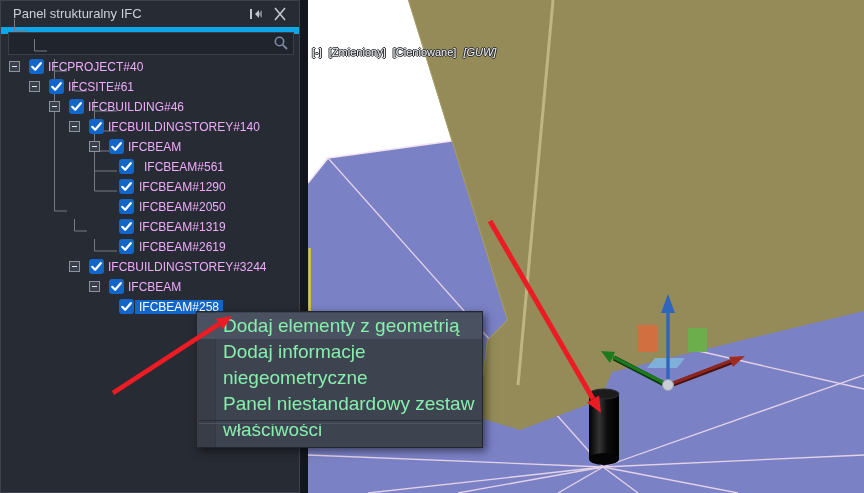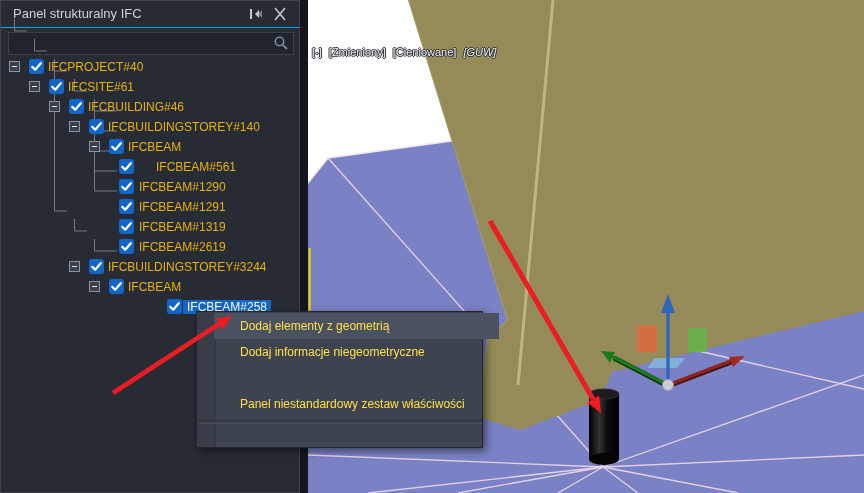--- a/index.html
+++ b/index.html
@@ -3,61 +3,61 @@
 <meta charset="utf-8">
 <style>
   html,body{margin:0;padding:0;background:#14161d;}
   #app{position:relative;width:864px;height:493px;overflow:hidden;
        font-family:"Liberation Sans",sans-serif;background:#14161d;}
 
   
   #panel{position:absolute;left:0;top:0;width:300px;height:493px;
          background:#272b34;border:1px solid #3d424c;box-sizing:border-box;}
   #titlebar{position:absolute;left:0;top:0;width:100%;height:26px;
-            background:#272b34;border-bottom:1px solid #0ea5e9;}
+            background:#272b34;border-bottom:7px solid #0ea5e9;}
   #title{position:absolute;left:12px;top:5px;font-size:13px;color:#ccd0d7;}
   .tb-icon{position:absolute;top:5px;width:18px;height:16px;cursor:pointer;}
   #dockicon{right:34px;}
   #closeicon{right:10px;}
 
   #searchbox{position:absolute;left:7px;top:31px;width:284px;height:21px;
              background:#20242c;border:1px solid #3a3f4a;}
   #searchinput{position:absolute;left:4px;top:1px;width:250px;height:17px;
                background:transparent;border:none;outline:none;color:#dfe2e8;
                font-size:12px;font-family:"Liberation Sans",sans-serif;}
   #magicon{position:absolute;right:4px;top:2px;}
 
   #tree{position:absolute;left:0;top:56px;width:298px;height:430px;}
   #treelines{position:absolute;left:0;top:-56px;}
   .trow{position:absolute;left:0;width:298px;height:20px;cursor:default;}
   .expander{position:absolute;top:4px;width:11px;height:11px;background:#3a404c;
             border:1px solid #8d939e;box-sizing:border-box;}
   .expander:before{content:"";position:absolute;left:2px;top:4px;width:5px;height:1px;background:#e8eaee;}
   .cbox{position:absolute;top:2px;width:15px;height:15px;background:#1266c8;
         border-radius:3px;}
-  .tlabel{position:absolute;top:3px;font-size:12px;color:#eab308;white-space:nowrap;}
+  .tlabel{position:absolute;top:3px;font-size:12px;color:#f0abfc;white-space:nowrap;}
   .tlabel.sel{background:#1266c8;color:#ffffff;padding:0 4px;margin-left:-4px;}
 
   
   #viewport{position:absolute;left:308px;top:0;width:556px;height:493px;}
   #vpstatus{position:absolute;left:312px;top:2px;font-size:11px;color:#f2f2f2;
             text-shadow:-1px 0 #2a2d34,1px 0 #2a2d34,0 -1px #2a2d34,0 1px #2a2d34;
             letter-spacing:0px;white-space:nowrap;margin-top:44px;}
   #vpstatus span{margin-right:4px;}
   #vpstatus .it{font-style:italic;}
   #splitter{position:absolute;left:300px;top:0;width:8px;height:493px;background:#14161d;}
 
   
   #ctxmenu{position:absolute;left:196px;top:311px;width:287px;height:137px;
            background:#3e4350;border:1px solid #22252c;box-sizing:border-box;
            box-shadow:3px 3px 8px rgba(0,0,0,.5);}
   #ctxgutter{position:absolute;left:0;top:0;width:18px;height:100%;background:#383d47;
              border-right:1px solid #333842;}
-  .mitem{position:absolute;left:17px;width:100%;height:26px;line-height:26px;
-         padding-left:26px;box-sizing:border-box;font-size:12px;color:#fde047;cursor:pointer;}
+  .mitem{position:absolute;left:0;width:100%;height:26px;line-height:26px;
+         padding-left:26px;box-sizing:border-box;font-size:19px;color:#86efac;cursor:pointer;}
   .mitem.hl{background:#4a5160;}
   #msep{position:absolute;left:2px;top:108px;width:283px;height:2px;
         border-top:1px solid #2c2f36;border-bottom:1px solid #4d525c;}
 
   
   #annot{position:absolute;left:0;top:0;pointer-events:none;}
 </style>
 </head>
 <body>
 
@@ -210,33 +210,33 @@
             <div class="expander" style="left: 88px;"></div>
             <div class="cbox" style="left: 108px;"><svg width="15" height="15" viewBox="0 0 15 15">
                 <polyline points="3.2,7.8 6.2,10.8 11.8,4.2" fill="none" stroke="#ffffff" stroke-width="2.2" stroke-linecap="round" stroke-linejoin="round"></polyline>
               </svg></div>
             <div class="tlabel" style="left: 127px;">IFCBEAM</div>
           </div>
           <div class="trow" style="top: 100px;">
             <div class="cbox" style="left: 118px;"><svg width="15" height="15" viewBox="0 0 15 15">
                 <polyline points="3.2,7.8 6.2,10.8 11.8,4.2" fill="none" stroke="#ffffff" stroke-width="2.2" stroke-linecap="round" stroke-linejoin="round"></polyline>
               </svg></div>
-            <div class="tlabel" style="left: 155px;">IFCBEAM#561</div>
+            <div class="tlabel" style="left: 143px;">IFCBEAM#561</div>
           </div>
           <div class="trow" style="top: 120px;">
             <div class="cbox" style="left: 118px;"><svg width="15" height="15" viewBox="0 0 15 15">
                 <polyline points="3.2,7.8 6.2,10.8 11.8,4.2" fill="none" stroke="#ffffff" stroke-width="2.2" stroke-linecap="round" stroke-linejoin="round"></polyline>
               </svg></div>
             <div class="tlabel" style="left: 138px;">IFCBEAM#1290</div>
           </div>
           <div class="trow" style="top: 140px;">
             <div class="cbox" style="left: 118px;"><svg width="15" height="15" viewBox="0 0 15 15">
                 <polyline points="3.2,7.8 6.2,10.8 11.8,4.2" fill="none" stroke="#ffffff" stroke-width="2.2" stroke-linecap="round" stroke-linejoin="round"></polyline>
               </svg></div>
-            <div class="tlabel" style="left: 138px;">IFCBEAM#1291</div>
+            <div class="tlabel" style="left: 138px;">IFCBEAM#2050</div>
           </div>
           <div class="trow" style="top: 160px;">
             <div class="cbox" style="left: 118px;"><svg width="15" height="15" viewBox="0 0 15 15">
                 <polyline points="3.2,7.8 6.2,10.8 11.8,4.2" fill="none" stroke="#ffffff" stroke-width="2.2" stroke-linecap="round" stroke-linejoin="round"></polyline>
               </svg></div>
             <div class="tlabel" style="left: 138px;">IFCBEAM#1319</div>
           </div>
           <div class="trow" style="top: 180px;">
             <div class="cbox" style="left: 118px;"><svg width="15" height="15" viewBox="0 0 15 15">
                 <polyline points="3.2,7.8 6.2,10.8 11.8,4.2" fill="none" stroke="#ffffff" stroke-width="2.2" stroke-linecap="round" stroke-linejoin="round"></polyline>
@@ -250,21 +250,21 @@
               </svg></div>
             <div class="tlabel" style="left: 107px;">IFCBUILDINGSTOREY#3244</div>
           </div>
           <div class="trow" style="top: 220px;">
             <div class="expander" style="left: 88px;"></div>
             <div class="cbox" style="left: 108px;"><svg width="15" height="15" viewBox="0 0 15 15">
                 <polyline points="3.2,7.8 6.2,10.8 11.8,4.2" fill="none" stroke="#ffffff" stroke-width="2.2" stroke-linecap="round" stroke-linejoin="round"></polyline>
               </svg></div>
             <div class="tlabel" style="left: 127px;">IFCBEAM</div>
           </div>
-          <div class="trow" style="top: 240px; margin-left: 48px;">
+          <div class="trow" style="top: 240px;">
             <div class="cbox" style="left: 118px;"><svg width="15" height="15" viewBox="0 0 15 15">
                 <polyline points="3.2,7.8 6.2,10.8 11.8,4.2" fill="none" stroke="#ffffff" stroke-width="2.2" stroke-linecap="round" stroke-linejoin="round"></polyline>
               </svg></div>
             <div class="tlabel sel" style="left: 138px;">IFCBEAM#258</div>
           </div>
         </div>
     </div>
   </div>
 
   <div id="ctxmenu">

